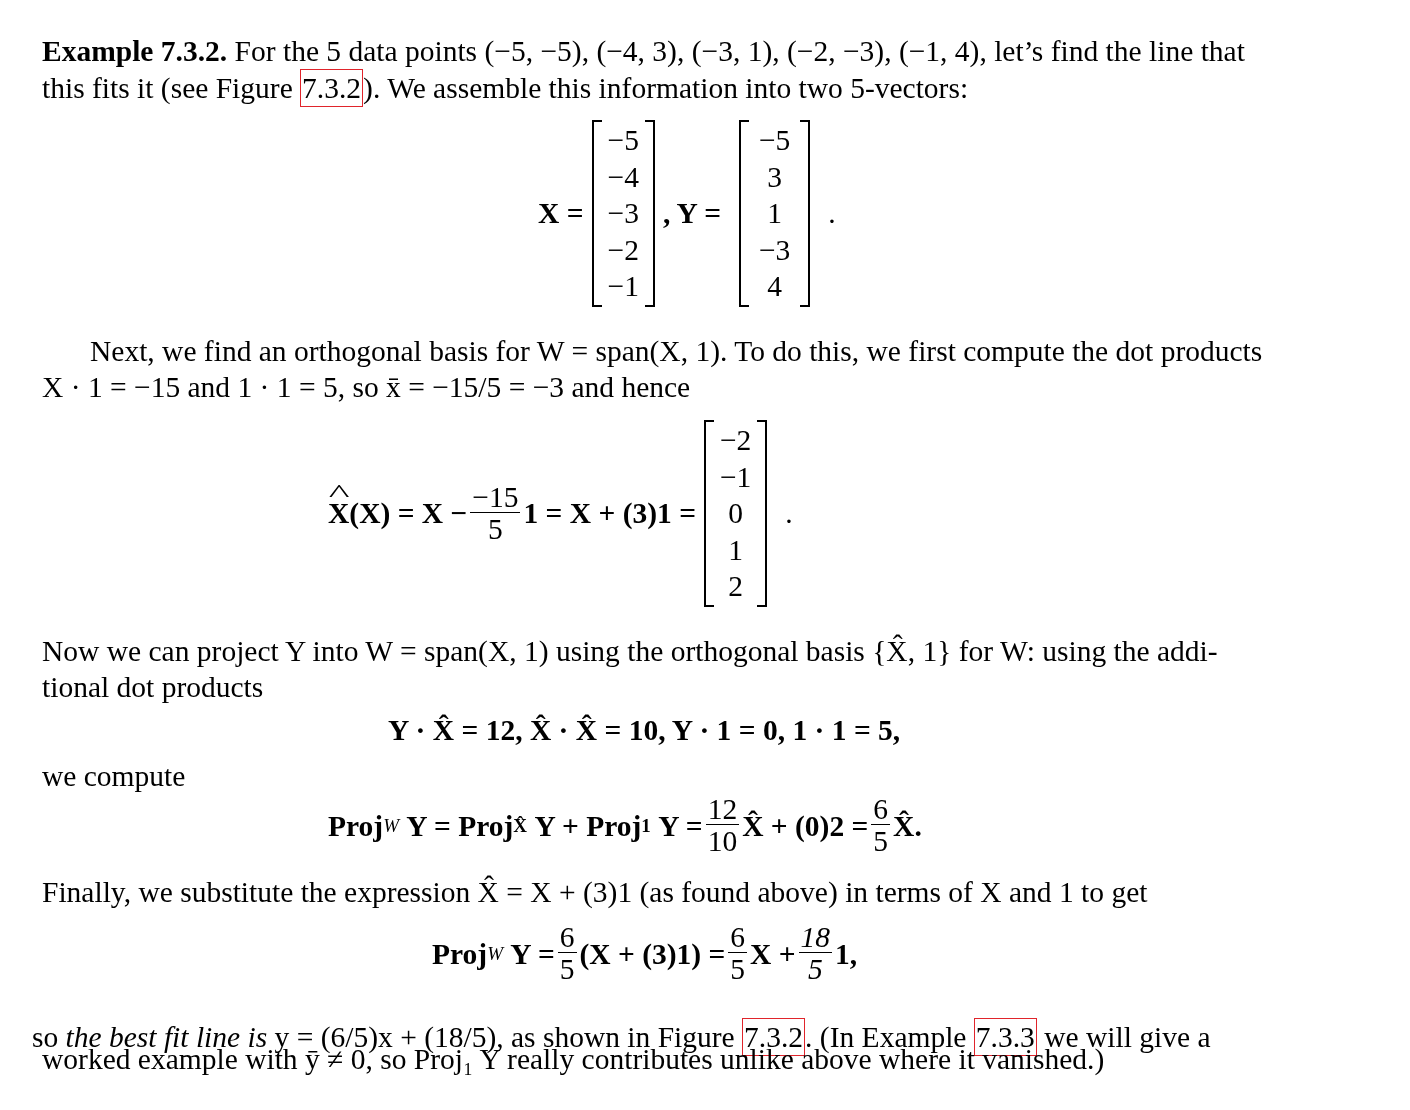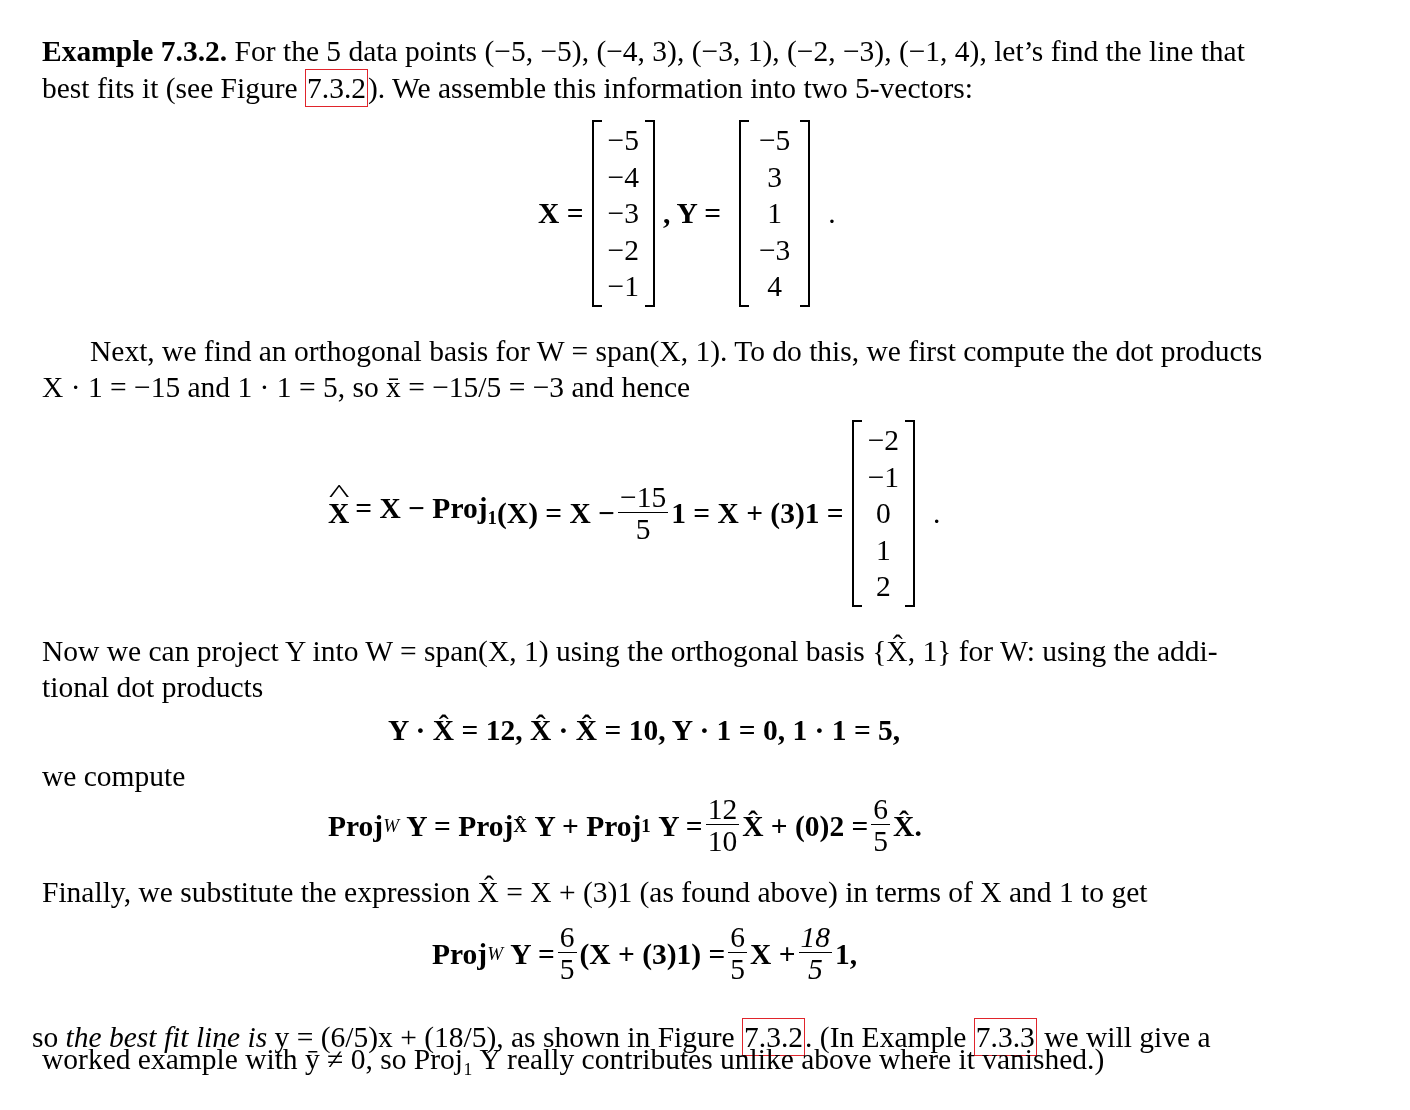--- a/index.html
+++ b/index.html
@@ -28,21 +28,21 @@
   .eq { display: flex; align-items: center; }
 </style>
 </head>
 <body>
 
 <div class="abs" style="left:42px; top:33px;">
   <span class="b">Example 7.3.2.</span>
   <span>For the 5 data points (−5, −5), (−4, 3), (−3, 1), (−2, −3), (−1, 4), let’s find the line that</span>
 </div>
 <div class="abs" style="left:42px; top:69px;">
-  <span>best fits it (see Figure</span>
+  <span>this fits it (see Figure</span>
   <span class="ref">7.3.2</span><span>). We assemble this information into two 5-vectors:</span>
 </div>
 
 <div class="abs eq" style="left:538px; top:120px;">
   <span class="b">X =</span>
   <span class="matrix">
     <span class="br l"></span>
     <span class="mcol">
       <span>−5</span>
       <span>−4</span>
@@ -65,21 +65,20 @@
     <span class="br r"></span>
   </span>
   <span style="margin-left:10px;">.</span>
 </div>
 
 <div class="abs" style="left:90px; top:333px;">Next, we find an orthogonal basis for W = span(X, 1). To do this, we first compute the dot products</div>
 <div class="abs" style="left:42px; top:369px;text-align:center;">X · 1 = −15 and 1 · 1 = 5, so x̄ = −15/5 = −3 and hence</div>
 
 <div class="abs eq" style="left:328px; top:420px;">
   <span class="hat">X</span>
-  <span style="margin-left:6px;" class="b"><span>= X − Proj</span><span class="sub">1</span></span>
   <span class="b">(X) = X −</span>
   <span class="frac">
     <span class="num">−15</span>
     <span class="den">5</span>
   </span>
   <span class="b">1 = X + (3)1 =</span>
   <span class="matrix">
     <span class="br l"></span>
     <span class="mcol">
       <span>−2</span>

